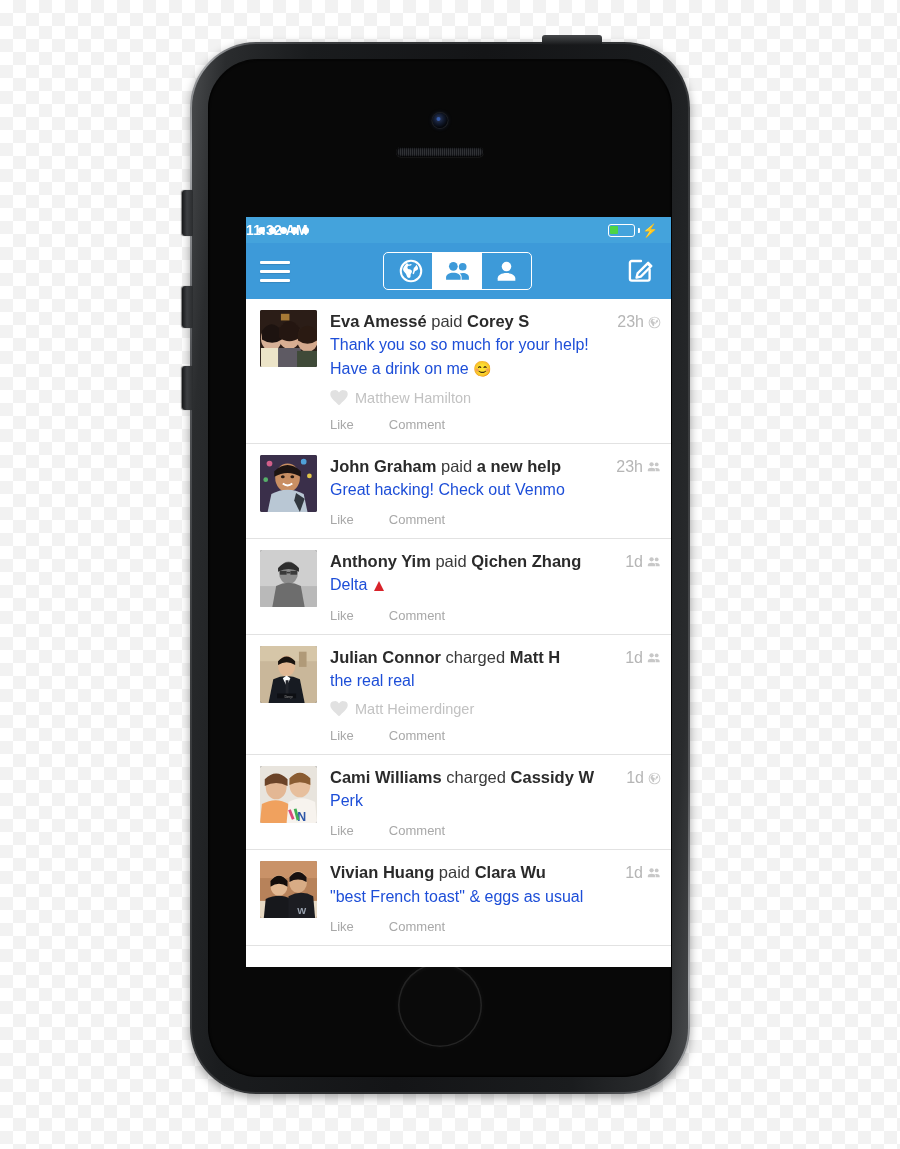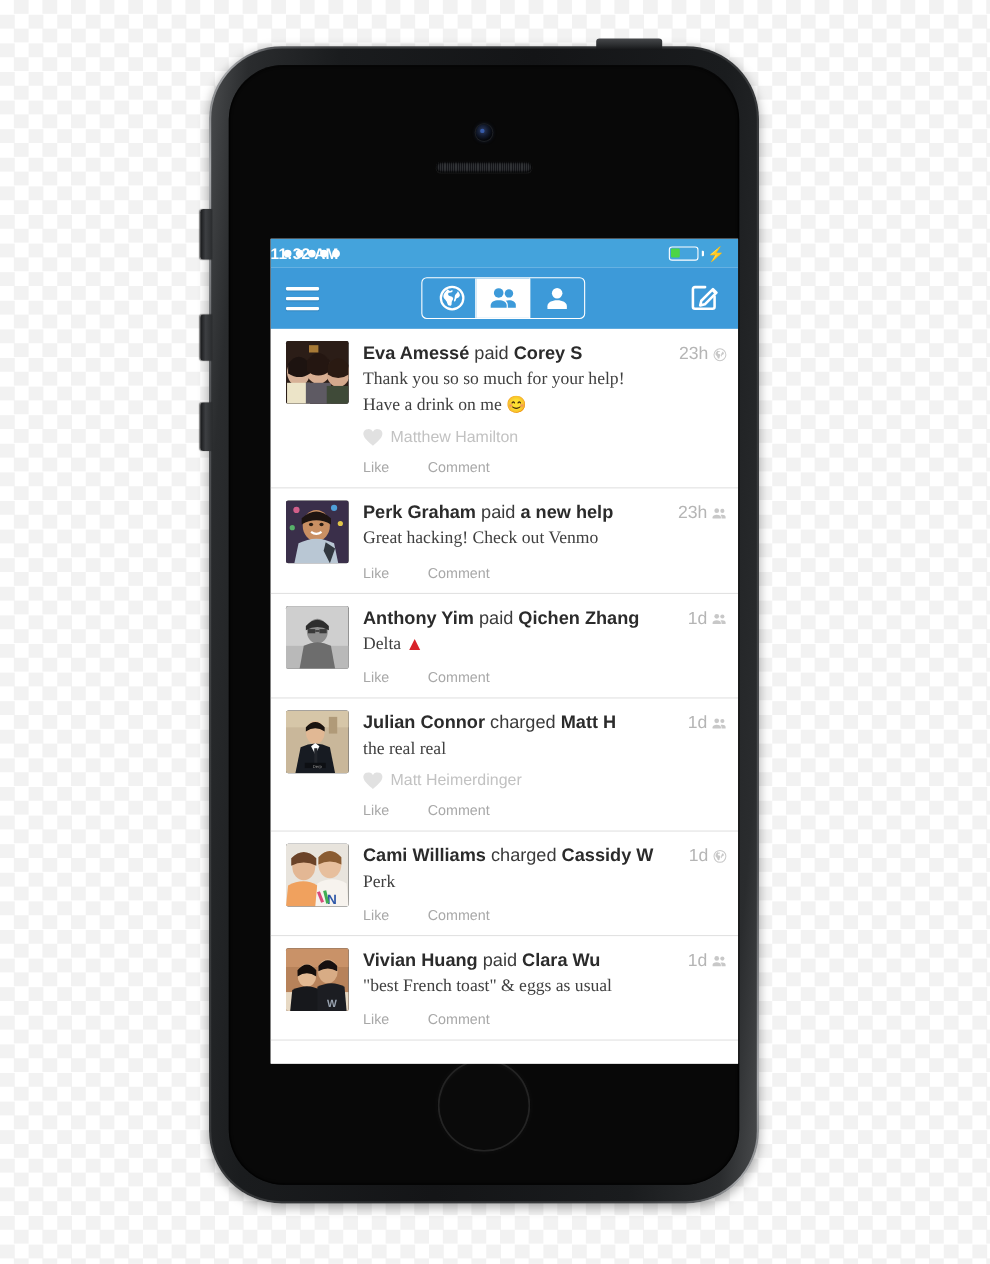--- a/index.html
+++ b/index.html
@@ -284,25 +284,24 @@
   }
   .meta-time {
     font-size: 16px;
     color: #b5b5b5;
   }
   .meta-icon { display: block; }
   .meta-icon path, .meta-icon circle, .meta-icon ellipse { fill: #c8c8c8; }
 
   .item-note {
     font-size: 16px;
-    color: #404040;
+    color: #1d4ed8;
     line-height: 1.45;
     margin-top: 1px;
     white-space: nowrap;
-    font-family: Liberation Serif, serif;
   }
   .emoji { font-size: 15px; }
   .delta-tri {
     display: inline-block;
     width: 0; height: 0;
     border-left: 5.5px solid transparent;
     border-right: 5.5px solid transparent;
     border-bottom: 10px solid #d8232a;
     margin-left: 7px;
     vertical-align: -1px;
@@ -476,21 +475,21 @@
     <path d="M12 41q17-9 34 0l4 19H8z" fill="#b9c7d4"></path>
     <path d="M38 40l9 6-5 14-6-12z" fill="#31373f"></path>
     <ellipse cx="24" cy="23" rx="2" ry="1.6" fill="#2a1c13"></ellipse>
                 <ellipse cx="34" cy="23" rx="2" ry="1.6" fill="#2a1c13"></ellipse>
     <path d="M24 30q5 4 10 0" stroke="#fff" stroke-width="2" fill="none"></path>
               </svg>
             </div>
     <div class="item-body">
       <div class="item-head">
         <div class="item-title">
-          <span class="nm">Perk Graham</span>
+          <span class="nm">John Graham</span>
           <span class="vb">paid</span>
           <span class="nm">a new help</span>
         </div>
         <div class="meta">
           <span class="meta-time">23h</span>
           <svg class="meta-icon" width="14" height="12" viewBox="0 0 26 22">
       <circle cx="8.5" cy="6" r="4"></circle>
                     <circle cx="18" cy="6.3" r="3.5"></circle>
       <path d="M1.5 19v-2.2c0-2.6 3-4.2 7-4.2s7 1.6 7 4.2V19Z"></path>
       <path d="M16.6 19v-2.3c0-1.5-.7-2.7-1.8-3.5.9-.3 1.9-.4 2.9-.4 3.3 0 5.8 1.5 5.8 3.7V19Z"></path>

